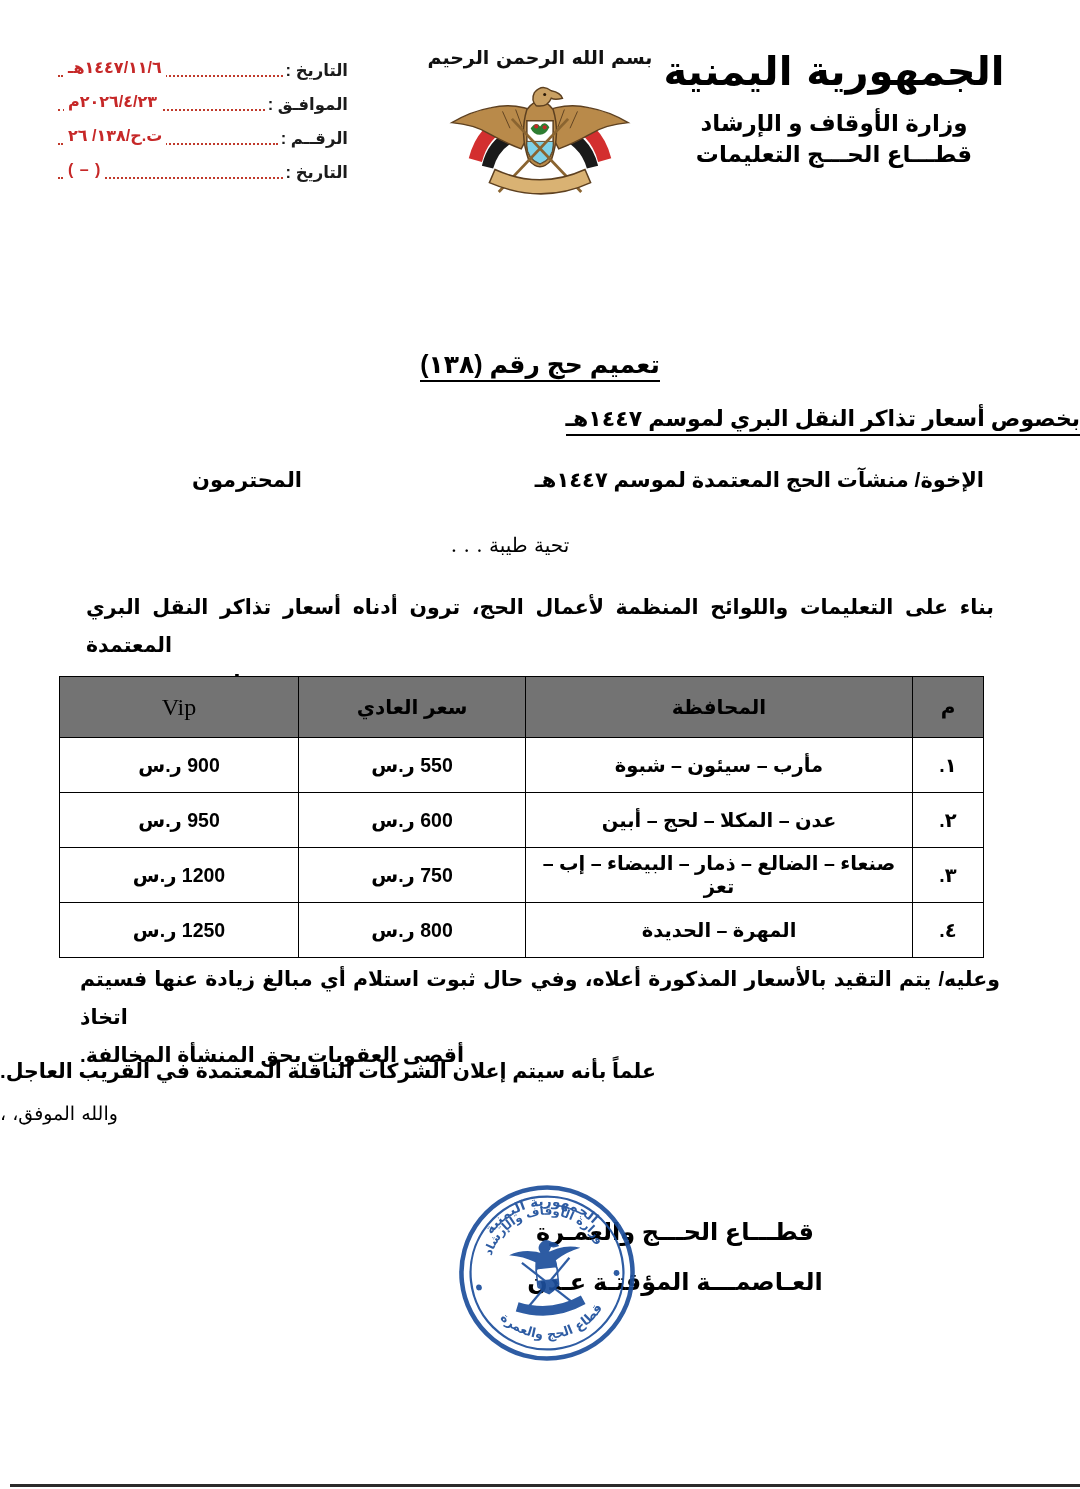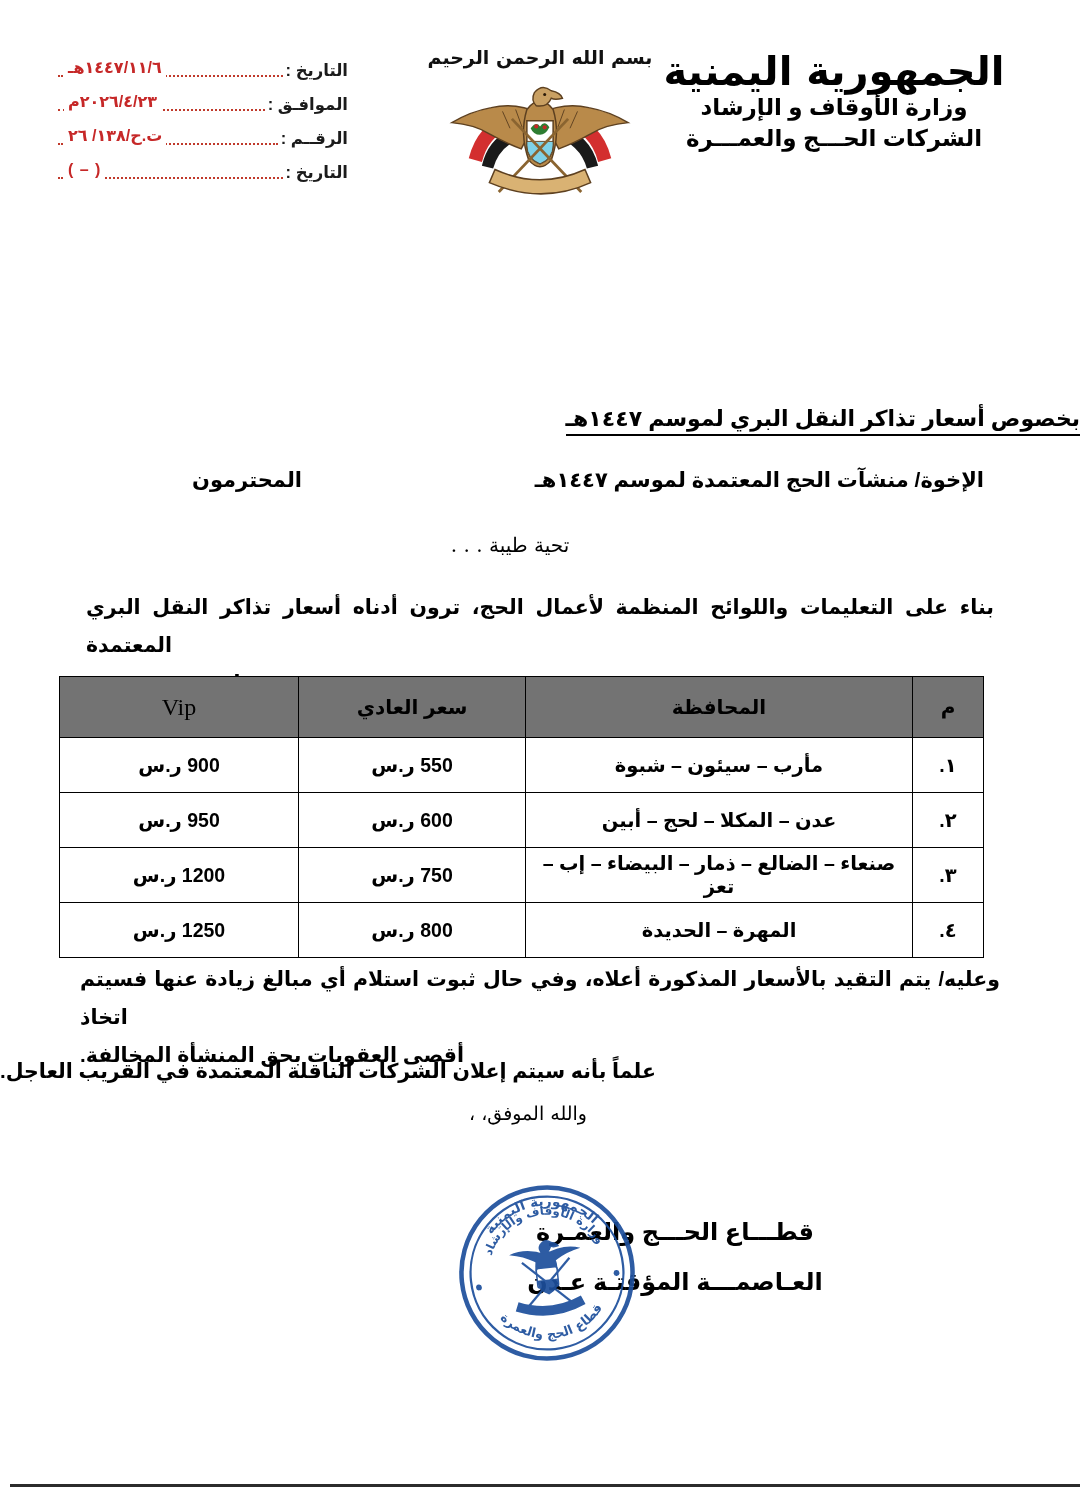--- a/index.html
+++ b/index.html
@@ -107,21 +107,21 @@
   .ministry .republic {
     font-size: 40px;
     font-weight: bold;
     line-height: 1.15;
     letter-spacing: -1px;
     font-family: "DejaVu Sans", sans-serif;
   }
   .ministry .line2 {
     font-size: 23px;
     font-weight: bold;
-    margin-top: 0;
+    margin-top: 16px;
     letter-spacing: 0.5px;
   }
   .ministry .line3 {
     font-size: 23px;
     font-weight: bold;
     margin-top: 4px;
     letter-spacing: 2px;
   }
 
   
@@ -202,21 +202,21 @@
     top: 1052px;
     right: 0;
     left: 0;
     text-align: center;
   }
 
   .closing-line {
     position: absolute;
     top: 1102px;
     left: 0; right: 0;
-    text-align: center;
+    text-align: left;
     font-family: "DejaVu Serif", serif;
     font-size: 19px;
     padding-right: 24px;
   }
 
   
   .price-table {
     position: absolute;
     top: 676px;
     right: 96px;
@@ -355,24 +355,27 @@
         <line x1="66" y1="128" x2="140" y2="50" stroke="#8a6430" stroke-width="3"></line>
         <line x1="154" y1="128" x2="80" y2="50" stroke="#8a6430" stroke-width="3"></line>
 
         <path d="M62 104 q48 22 96 0 l6 14 q-52 24 -108 0 z" fill="#d9b273" stroke="#5d4020" stroke-width="1.6"></path>
       </svg>
     </div>
 
     <div class="ministry">
       <div class="republic">الجمهورية اليمنية</div>
       <div class="line2">وزارة الأوقاف و الإرشاد</div>
-      <div class="line3">الشركات الحـــج والعمـــرة</div>
+      <div class="line3">قطـــاع الحـــج التعليمات</div>
     </div>
   </div>
 
+  <div class="doc-title">
+    <span>تعميم حج رقم (١٣٨)</span>
+  </div>
   <div class="doc-subtitle">
     <span>بخصوص أسعار تذاكر النقل البري لموسم ١٤٤٧هـ</span>
   </div>
 
   <div class="addressee">
     <span class="to">الإخوة/ منشآت الحج المعتمدة لموسم ١٤٤٧هـ</span>
     <span class="respect">المحترمون</span>
   </div>
 
   <div class="greeting">تحية طيبة . . .</div>

